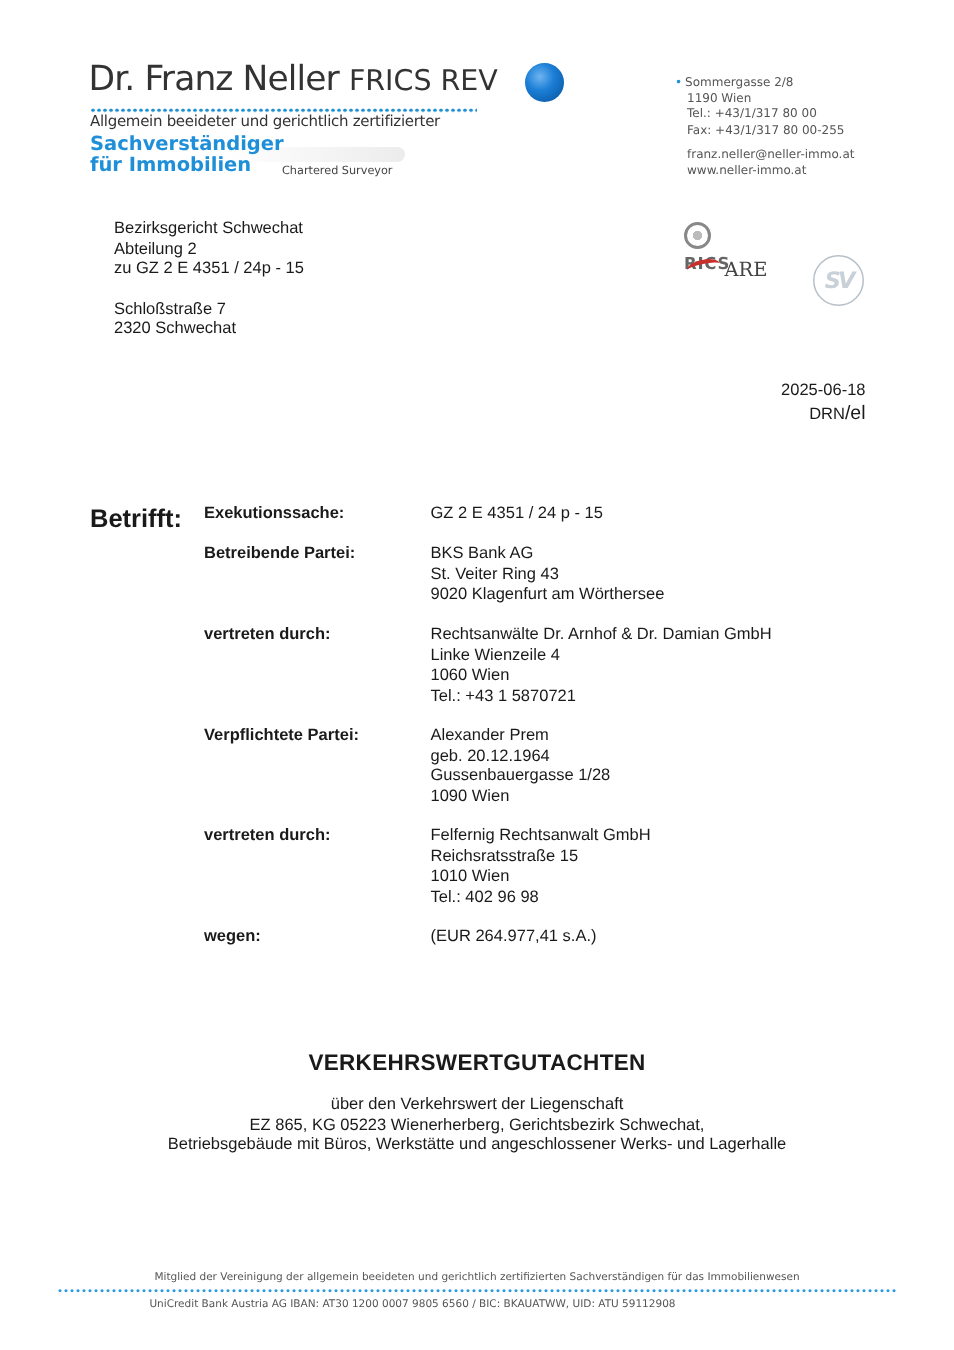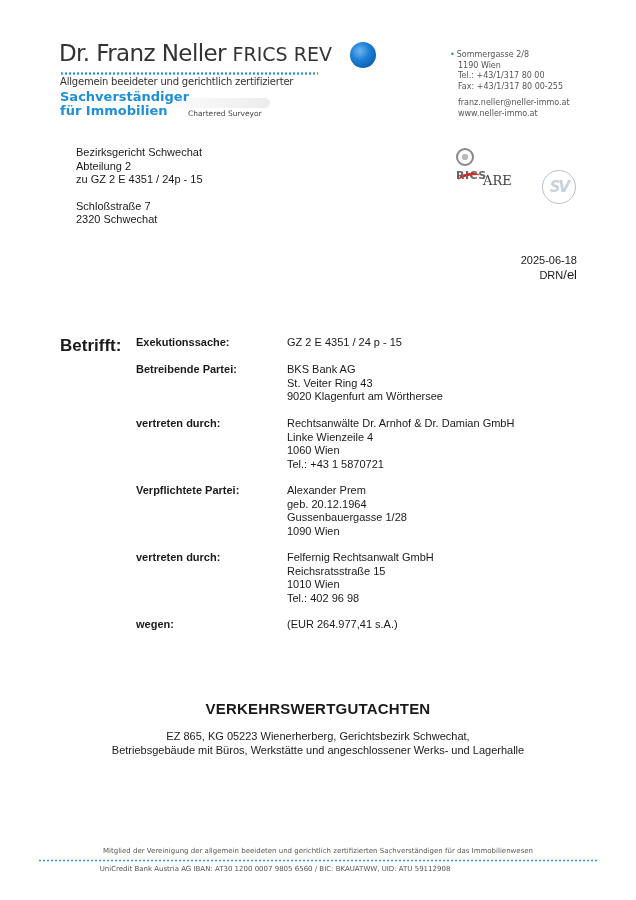--- a/index.html
+++ b/index.html
@@ -183,19 +183,20 @@
 </div>
 <div class="row" style="top:618px;">
   <div class="k">wegen:</div>
   <div class="v">
     <div>(EUR 264.977,41 s.A.)</div>
   </div>
 </div>
 
 <div class="title">VERKEHRSWERTGUTACHTEN</div>
 <div class="subtitle">
+  <div>über den Verkehrswert der Liegenschaft</div>
   <div>EZ 865, KG 05223 Wienerherberg, Gerichtsbezirk Schwechat,</div>
   <div>Betriebsgebäude mit Büros, Werkstätte und angeschlossener Werks- und Lagerhalle</div>
 </div>
 
 <div class="foot1">Mitglied der Vereinigung der allgemein beeideten und gerichtlich zertifizierten Sachverständigen für das Immobilienwesen</div>
 <div class="foot-dots"></div>
 <div class="foot2">UniCredit Bank Austria AG IBAN: AT30 1200 0007 9805 6560 / BIC: BKAUATWW, UID: ATU 59112908</div>
 
 </body></html>

